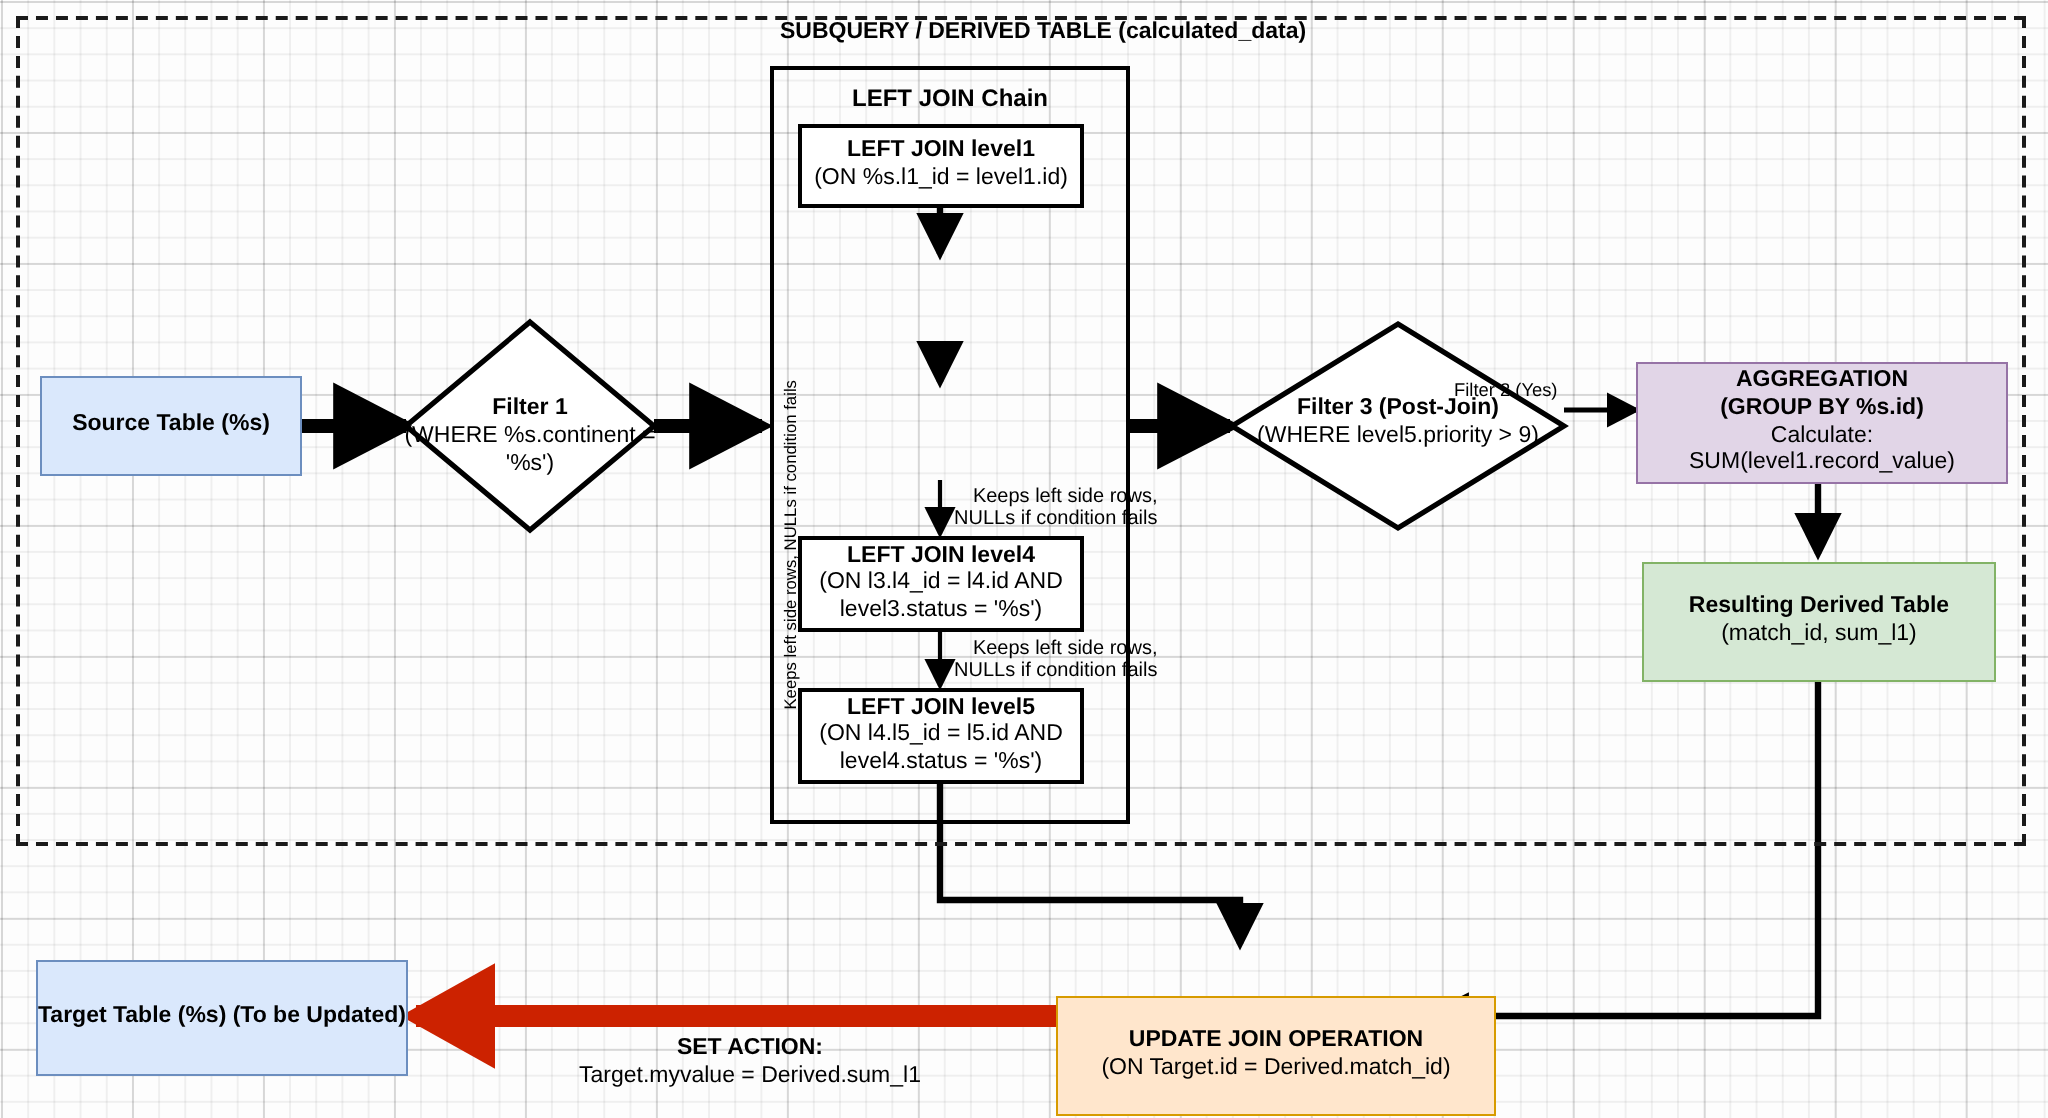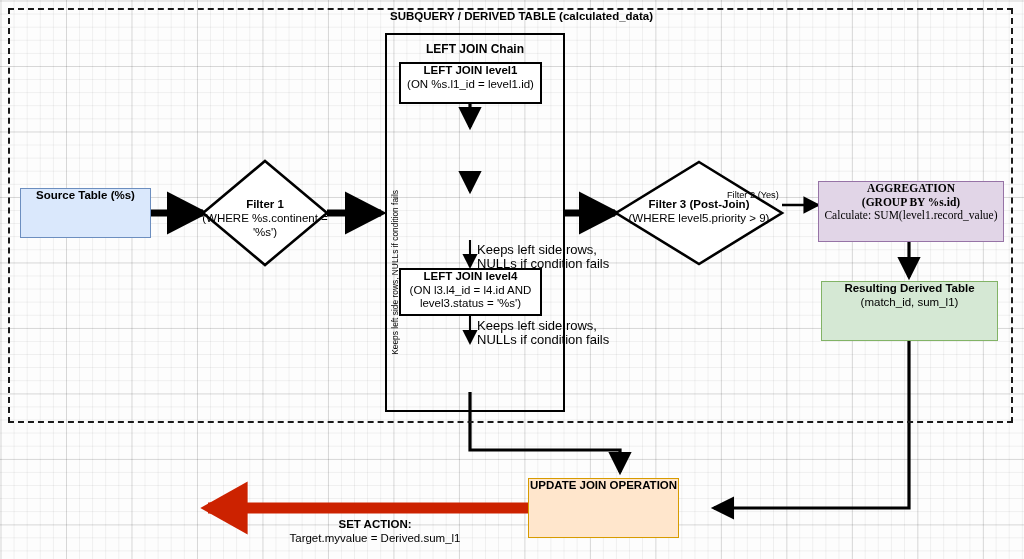--- a/index.html
+++ b/index.html
@@ -27,20 +27,21 @@
     left: 0; top: 0;
     width: 1024px;
     height: 559px;
   }
   .node {
     position: absolute;
     box-sizing: border-box;
     display: flex;
     flex-direction: column;
     align-items: center;
+    justify-content: center;
     text-align: center;
     color: #000000;
     line-height: 1.18;
     z-index: 5;
   }
   .ttl {
     font-weight: bold;
   }
   .sub {
     font-weight: normal;
@@ -49,21 +50,20 @@
   
   .blue-box {
     background: #dae8fc;
     border: 1.6px solid #6c8ebf;
     font-size: 11.5px;
   }
   .purple-box {
     background: #e1d5e7;
     border: 1.6px solid #9673a6;
     font-size: 11.5px;
-    font-family: Liberation Serif, serif;
   }
   .green-box {
     background: #d5e8d4;
     border: 1.6px solid #82b366;
     font-size: 11.5px;
   }
   .orange-box {
     background: #ffe6cc;
     border: 1.8px solid #d79b00;
     font-size: 11.5px;
@@ -90,24 +90,24 @@
   .group-title {
     position: absolute;
     font-size: 11.5px;
     font-weight: bold;
     color: #000;
     z-index: 6;
     white-space: nowrap;
   }
   .edge-label {
     position: absolute;
-    font-size: 13px;
+    font-size: 10px;
     color: #000;
     line-height: 1.1;
-    text-align: left;
+    text-align: right;
     z-index: 6;
     white-space: nowrap;
   }
   .edge-label-lg {
     position: absolute;
     font-size: 9.2px;
     color: #000;
     z-index: 6;
     white-space: nowrap;
   }
@@ -222,40 +222,49 @@
     <div class="ttl">LEFT JOIN level4</div>
     <div class="sub">(ON l3.l4_id = l4.id AND</div>
     <div class="sub">level3.status = '%s')</div>
   </div>
 
   <div class="edge-label" style="left:477px; top:319px;">
     <div>Keeps left side rows,</div>
     <div>NULLs if condition fails</div>
   </div>
 
+  <div class="node plain-box" style="left:399px; top:344px; width:143px; height:48px;">
+    <div class="ttl">LEFT JOIN level5</div>
+    <div class="sub">(ON l4.l5_id = l5.id AND</div>
+    <div class="sub">level4.status = '%s')</div>
+  </div>
 
   <div class="diamond-text" style="left:609px; top:198px; width:180px; font-weight:bold;">Filter 3 (Post-Join)</div>
   <div class="diamond-text" style="left:609px; top:212px; width:180px;">(WHERE level5.priority &gt; 9)</div>
 
   <div class="edge-label-lg" style="left:727px; top:190px;">Filter 2 (Yes)</div>
 
   <div class="node purple-box" style="left:818px; top:181px; width:186px; height:61px;">
     <div class="ttl">AGGREGATION</div>
     <div class="ttl">(GROUP BY %s.id)</div>
     <div class="sub">Calculate: SUM(level1.record_value)</div>
   </div>
 
   <div class="node green-box" style="left:821px; top:281px; width:177px; height:60px;">
     <div class="ttl">Resulting Derived Table</div>
     <div class="sub">(match_id, sum_l1)</div>
   </div>
 
-  <div class="node orange-box" style="left:528px; top:478px; width:151px; height:60px;">
+  <div class="node orange-box" style="left:528px; top:498px; width:220px; height:60px;">
     <div class="ttl">UPDATE JOIN OPERATION</div>
-  </div>
-
+    <div class="sub">(ON Target.id = Derived.match_id)</div>
+  </div>
+
+  <div class="node blue-box" style="left:18px; top:480px; width:186px; height:58px;">
+    <div class="ttl">Target Table (%s) (To be Updated)</div>
+  </div>
 
   <div class="set-action" style="left:235px; top:517px; width:280px;">
     <div class="ttl" style="font-weight:bold;">SET ACTION:</div>
     <div class="sub">Target.myvalue = Derived.sum_l1</div>
   </div>
 
 </div>
 
 </body></html>

